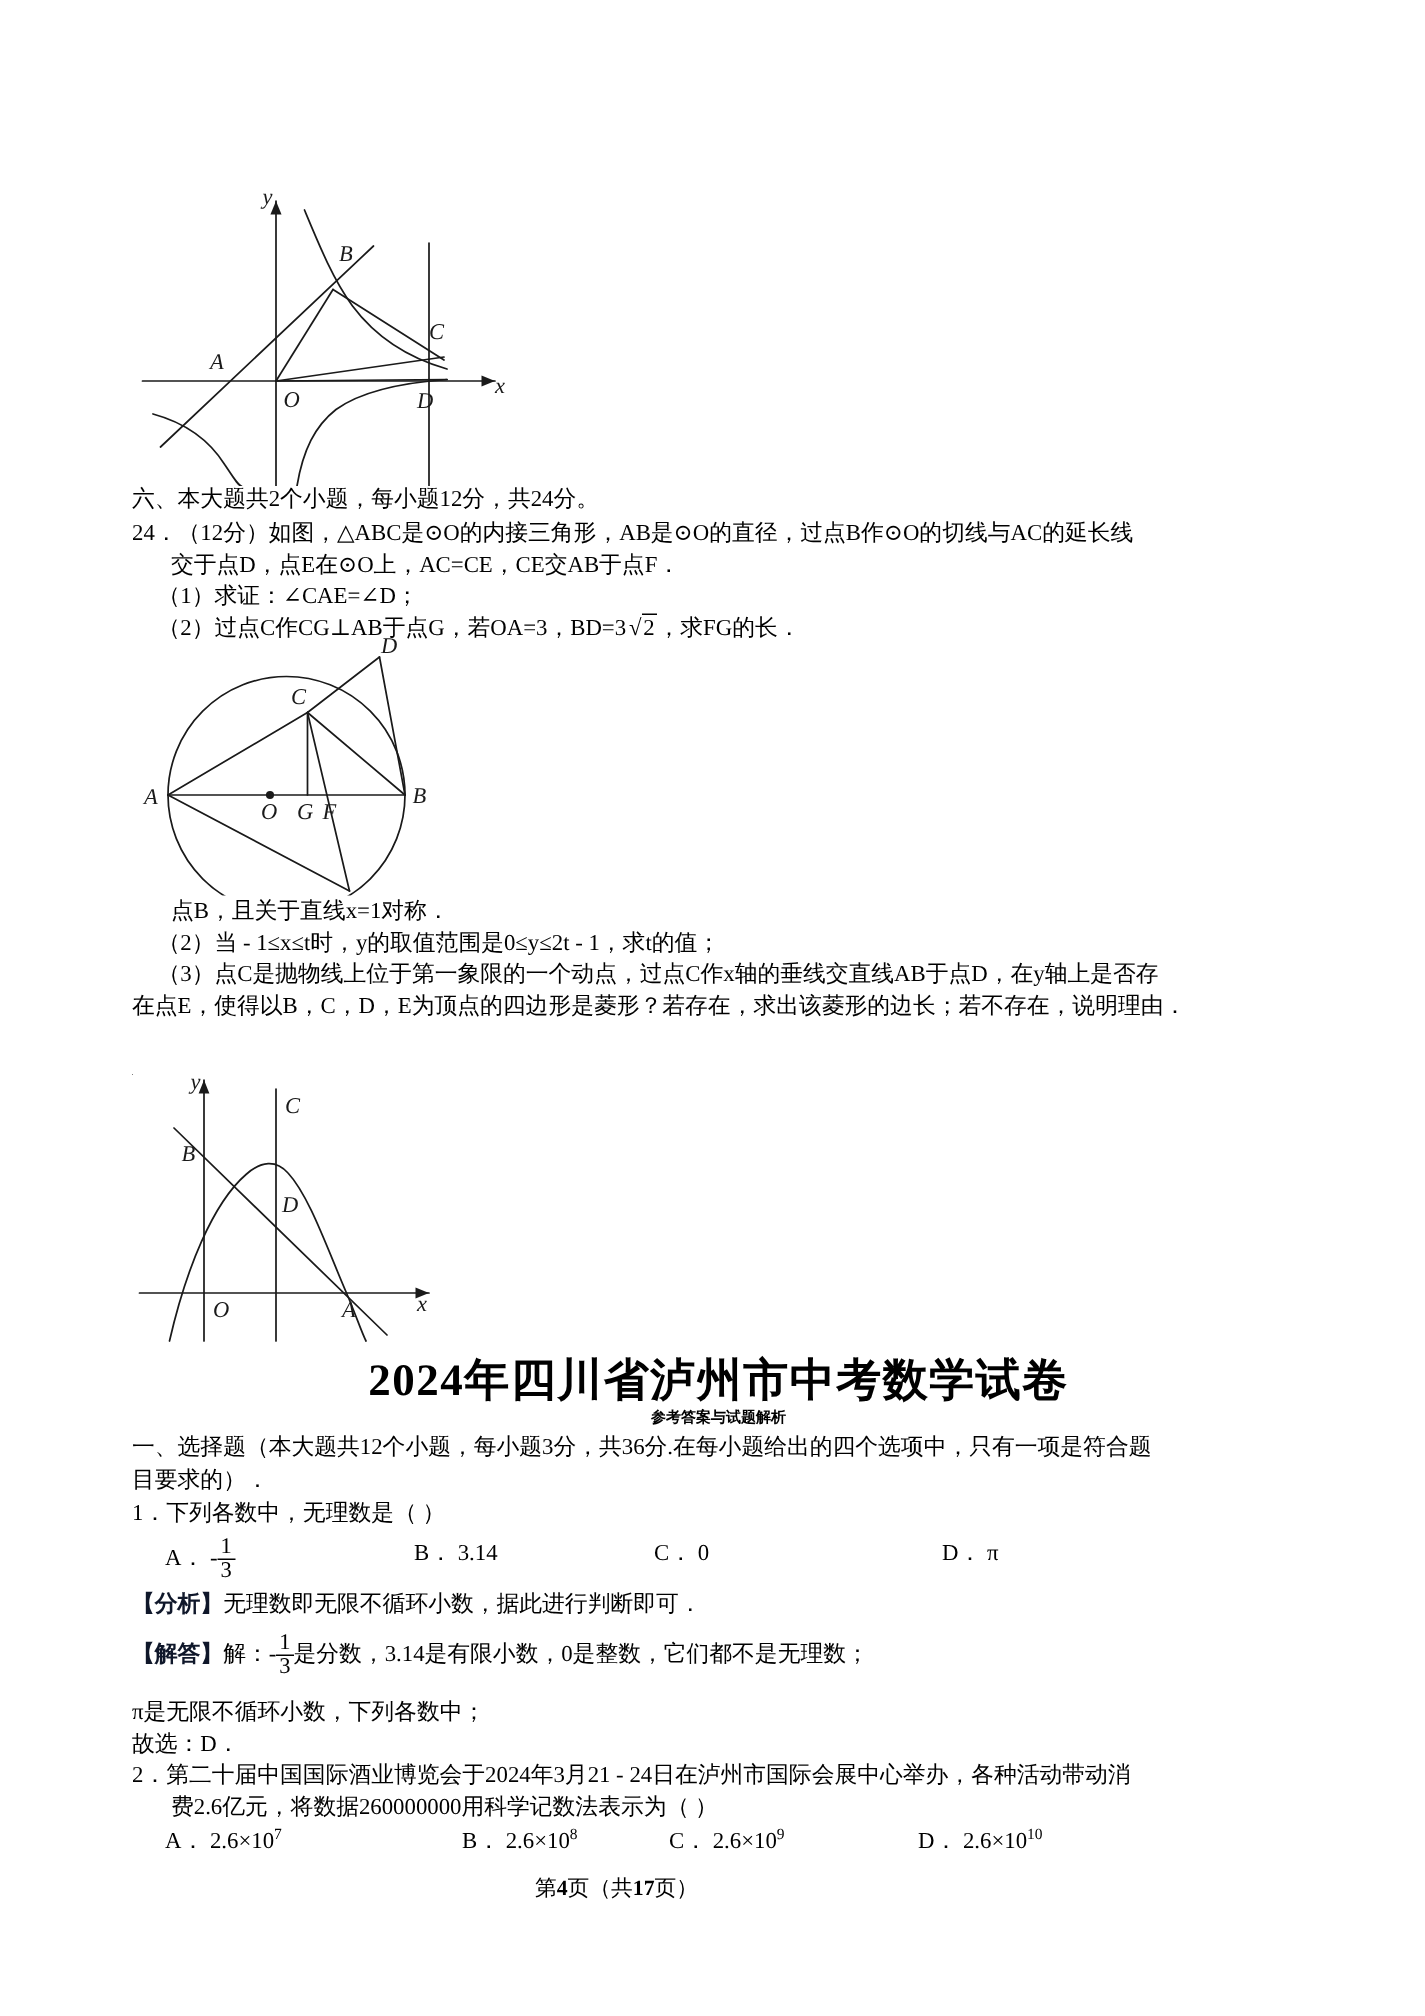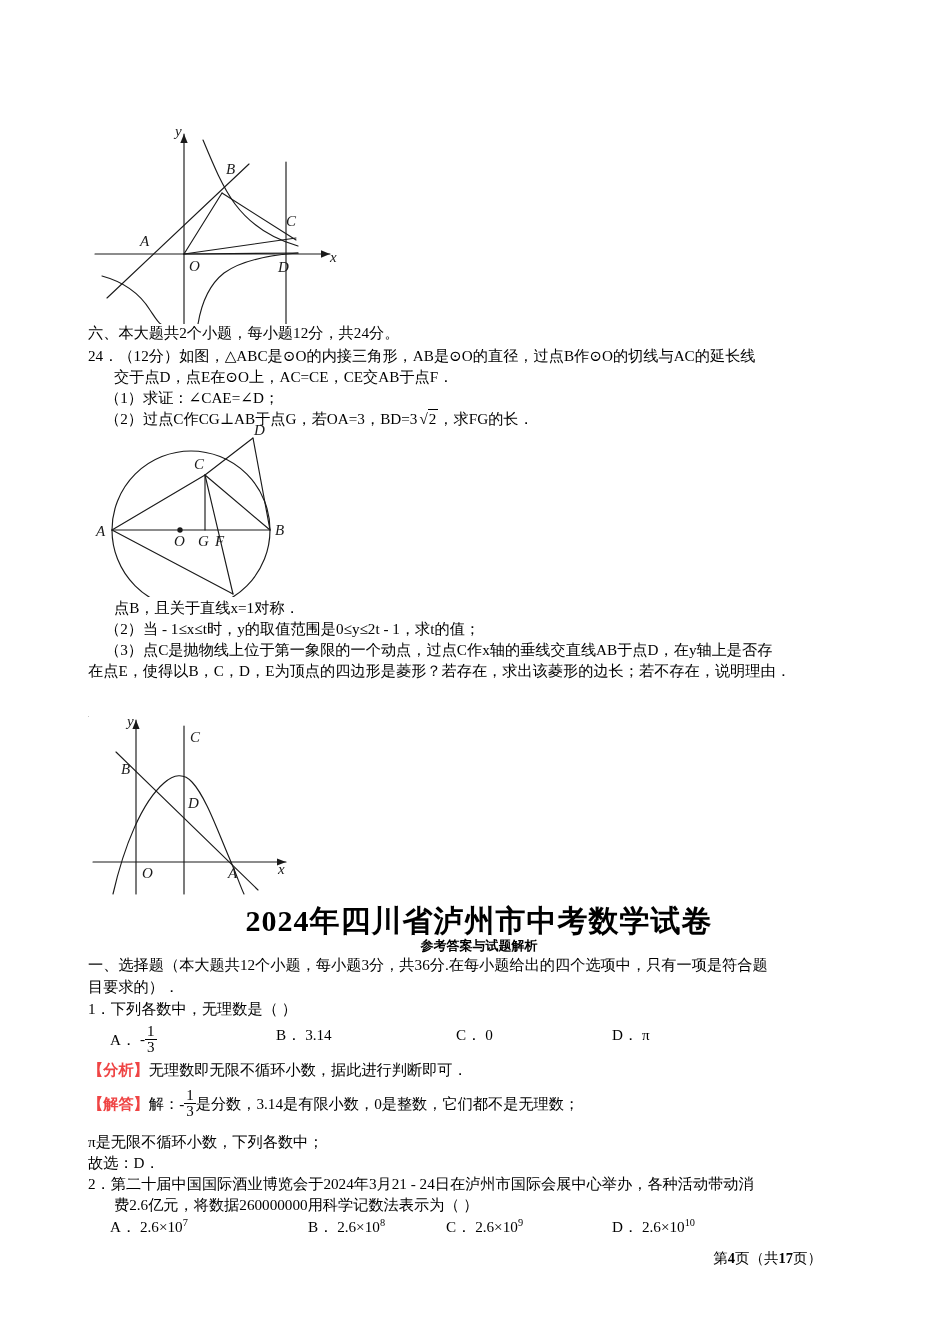--- a/index.html
+++ b/index.html
@@ -22,41 +22,41 @@
   .fig{position:relative;}
   .fig svg{display:block;}
   .fig text{font-family:"Liberation Serif","DejaVu Serif",serif;font-style:italic;}
 
   
   .doc-title{
     text-align:center;font-weight:bold;font-size:30px;letter-spacing:1px;
     font-family:"Liberation Serif","DejaVu Serif",serif;
     margin:0;padding:0;line-height:32px;
   }
-  .doc-sub{text-align:center;font-weight:bold;font-size:13px;line-height:15px;margin-top:1px;}
+  .doc-sub{text-align:center;font-weight:bold;font-size:10px;line-height:15px;margin-top:1px;}
 
   .sec-head{font-weight:normal;font-size:15.2px;line-height:21.5px;}
 
   
   .opts{position:relative;height:34px;font-size:15.2px;}
   .opt{position:absolute;top:6px;white-space:nowrap;}
   .opt .lab{font-style:normal;}
 
   
   .frac{display:inline-block;vertical-align:-0.55em;text-align:center;line-height:1.0;font-size:15.2px;position:relative;top:-1px;}
   .frac .num{display:block;padding:0 2px;font-size:15px;}
   .frac .den{display:block;border-top:1px solid #000;padding:0 2px;font-size:15px;}
   .neg{display:inline-block;vertical-align:0.05em;}
 
   
-  .tag{color:#ef4444;font-weight:bold;}
+  .tag{color:#0f172a;font-weight:bold;}
   sup{font-size:0.68em;vertical-align:super;line-height:0;}
 
   
-  .footer{position:absolute;left:0;top:1249px;width:822px;text-align:right;font-size:14.5px;}
+  .footer{position:absolute;left:0;top:1249px;width:822px;text-align:center;font-size:14.5px;}
   .footer b{font-weight:bold;}
 
   .radic{display:inline-block;position:relative;padding-left:2px;}
   .radic .vin{border-top:1px solid #000;padding:0 2px 0 1px;}
 </style>
 </head>
 <body>
 
 <div class="page">
 
@@ -199,25 +199,25 @@
 
     <div class="opts">
       <div class="opt" style="left:22px;">
         <span class="lab">A．</span>
         <span class="neg">-</span><span class="frac"><span class="num">1</span><span class="den">3</span></span>
       </div>
       <div class="opt" style="left:188px;">
         <span class="lab">B．</span>
         <span>3.14</span>
       </div>
-      <div class="opt" style="left:368px;">
+      <div class="opt" style="left:348px;">
         <span class="lab">C．</span>
         <span>0</span>
       </div>
-      <div class="opt" style="left:524px;">
+      <div class="opt" style="left:540px;">
         <span class="lab">D．</span>
         <span>π</span>
       </div>
     </div>
 
     <div class="ln" style="margin-top:6px;">
       <span class="tag">【分析】</span><span>无理数即无限不循环小数，据此进行判断即可．</span>
     </div>
 
     <div class="ln" style="margin-top:9px;">

